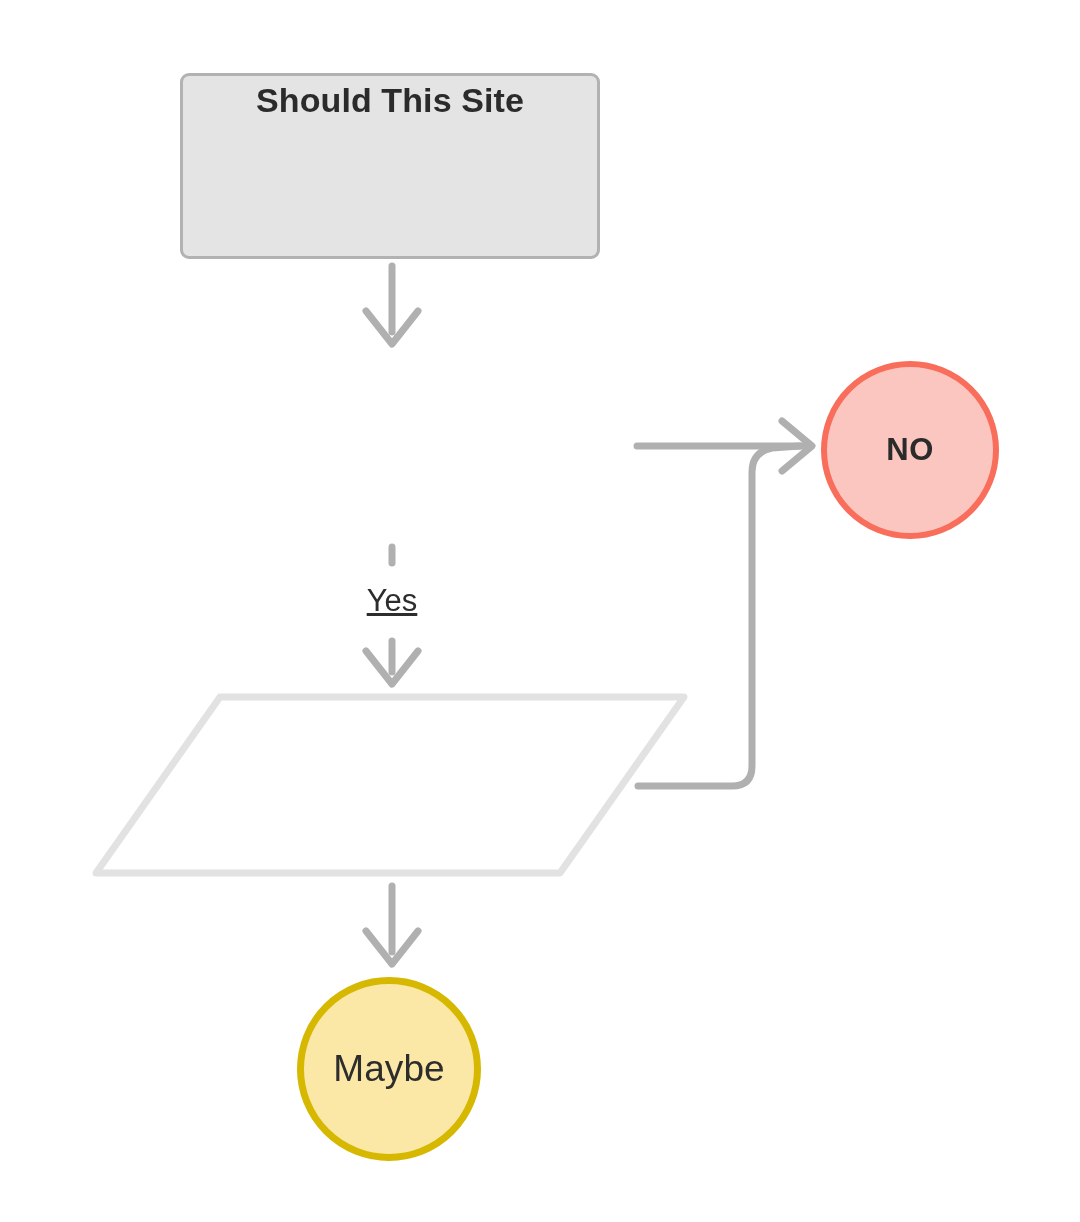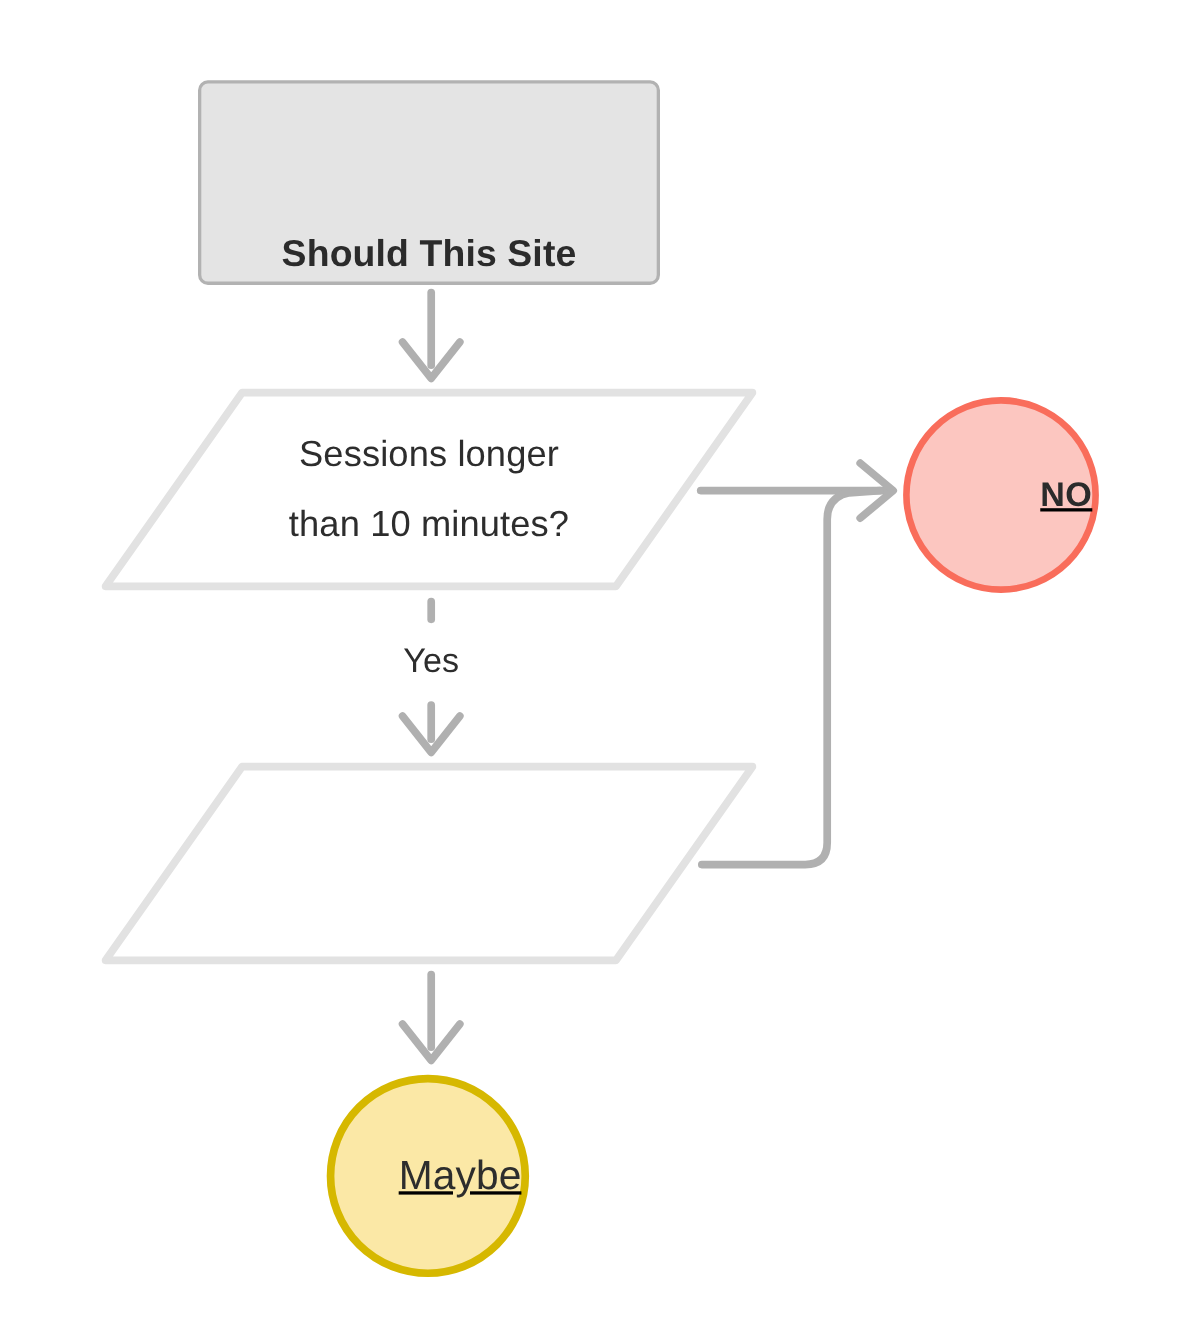--- a/index.html
+++ b/index.html
@@ -35,21 +35,21 @@
     position: absolute;
     left: 180px;
     top: 73px;
     width: 420px;
     height: 186px;
     box-sizing: border-box;
     background: #e4e4e4;
     border: 3px solid #b2b2b2;
     border-radius: 9px;
     display: flex;
-    align-items: flex-end;
+    align-items: flex-start;
     justify-content: center;
   }
   .start-box .label {
     font-size: 34px;
     font-weight: bold;
     color: #2b2b2b;
     text-align: center;
     line-height: 1.45;
     letter-spacing: 0.1px;
   }
@@ -85,22 +85,21 @@
   #decision-1 { left: 90px; top: 352px; }
   #decision-2 { left: 90px; top: 692px; }
 
   
   .terminal {
     position: absolute;
     box-sizing: border-box;
     border-radius: 50%;
     display: flex;
     align-items: center;
-    justify-content: flex-end;
-    text-decoration: underline;
+    justify-content: center;
   }
   #terminal-no {
     left: 821px;
     top: 361px;
     width: 178px;
     height: 178px;
     background: #fcc6c0;
     border: 6px solid #f96d5b;
   }
   #terminal-no .label {
@@ -128,20 +127,21 @@
     position: absolute;
     font-size: 31px;
     color: #2d2d2d;
     text-align: center;
     white-space: nowrap;
   }
   #edge-label-yes {
     left: 322px;
     top: 583px;
     width: 140px;
+    text-decoration: underline;
   }
 </style>
 </head>
 <body>
 
 <div id="canvas">
 
   <svg id="connectors" viewBox="0 0 1080 1222" width="1080" height="1222">
 
     <g>
@@ -169,31 +169,20 @@
       <path d="M366,931 L392,964 L418,931" stroke="#b0b0b0" stroke-width="7" fill="none" stroke-linecap="round" stroke-linejoin="round"></path>
     </g>
   </svg>
 
   <div class="start-box">
     <div class="label">
       <span>Should This Site</span><br>
     </div>
   </div>
 
-  <div class="decision" id="decision-1">
-    <svg class="shape" viewBox="0 0 600 186" width="600" height="186">
-      <path d="M130,5 L594,5 L470,181 L6,181 Z" fill="#ffffff" stroke="#e2e2e2" stroke-width="7" stroke-linejoin="round"></path>
-    </svg>
-    <div class="label">
-      <div>
-        <span>Sessions longer</span><br>
-        <span>than 10 minutes?</span>
-      </div>
-    </div>
-  </div>
 
   <div class="decision" id="decision-2">
     <svg class="shape" viewBox="0 0 600 186" width="600" height="186">
       <path d="M130,5 L594,5 L470,181 L6,181 Z" fill="#ffffff" stroke="#e2e2e2" stroke-width="7" stroke-linejoin="round"></path>
     </svg>
     <div class="label">
       <div>
         <br>
       </div>
     </div>

